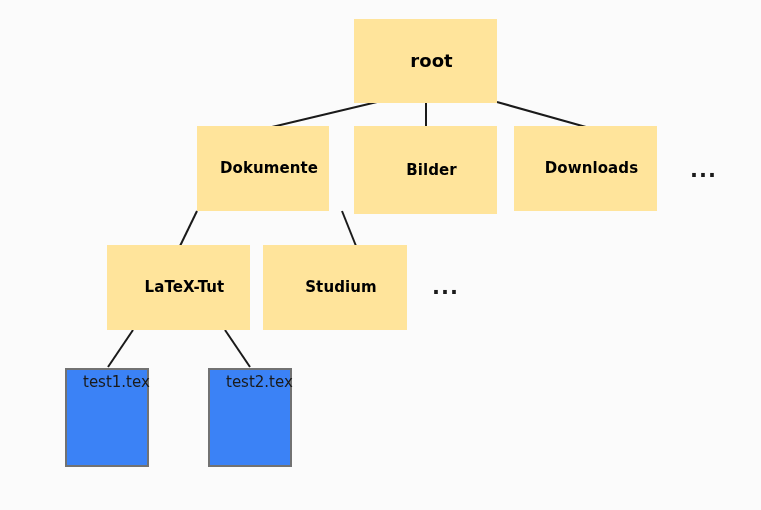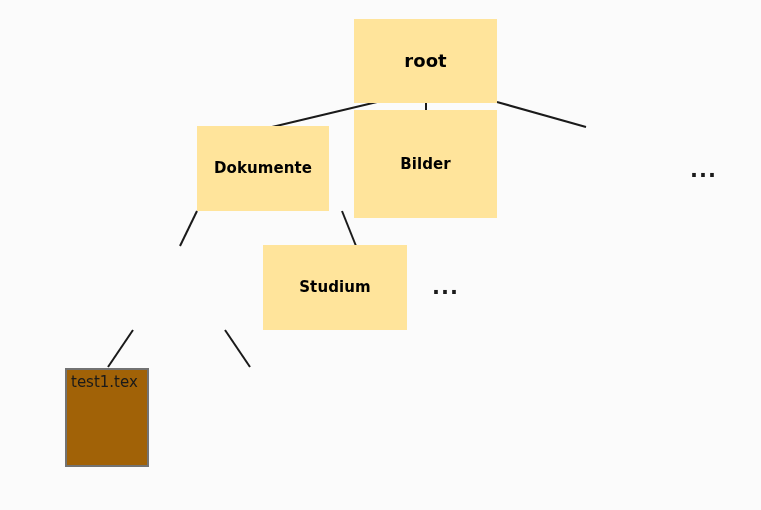--- a/index.html
+++ b/index.html
@@ -26,40 +26,41 @@
     position: absolute;
     left: 0;
     top: 0;
     width: 761px;
     height: 510px;
     pointer-events: none;
   }
   .node {
     position: absolute;
     box-sizing: border-box;
+    padding-left: 12px;
   }
   .node.folder {
     background: #ffe49b;
     display: flex;
     align-items: center;
     justify-content: center;
   }
   .node.folder .node-label {
     font-weight: bold;
     color: #000000;
     font-size: 15px;
     letter-spacing: 0.1px;
     text-align: center;
     line-height: 1.1;
   }
   .node.folder.root-node .node-label {
     font-size: 18px;
   }
   .node.file {
-    background: #a16207;
+    background: #3b82f6;
     border: 2px solid #727272;
     display: block;
   }
   .node.file .node-label {
     display: block;
     font-weight: normal;
     color: #1a1a1a;
     font-size: 15px;
     line-height: 1.0;
     padding: 5px 0 0 4px;
@@ -87,24 +88,33 @@
       <line x1="342" y1="211" x2="356" y2="246" stroke="#1a1a1a" stroke-width="2" stroke-linecap="butt"></line>
       <line x1="133" y1="330" x2="108" y2="367" stroke="#1a1a1a" stroke-width="2" stroke-linecap="butt"></line>
       <line x1="225" y1="330" x2="250" y2="367" stroke="#1a1a1a" stroke-width="2" stroke-linecap="butt"></line>
     </svg>
 <div class="node folder root-node" style="left: 354px; top: 19px; width: 143px; height: 84px;">
       <span class="node-label">root</span>
     </div>
     <div class="node folder" style="left: 197px; top: 126px; width: 132px; height: 85px;">
       <span class="node-label">Dokumente</span>
     </div>
-    <div class="node folder" style="left: 354px; top: 110px; width: 143px; height: 108px; justify-content: center;">
+    <div class="node folder" style="left: 354px; top: 126px; width: 143px; height: 88px; justify-content: center;">
       <span class="node-label">Bilder</span>
+    </div>
+    <div class="node folder" style="left: 514px; top: 126px; width: 143px; height: 85px;">
+      <span class="node-label">Downloads</span>
+    </div>
+    <div class="node folder" style="left: 107px; top: 245px; width: 143px; height: 85px;">
+      <span class="node-label">LaTeX-Tut</span>
     </div>
     <div class="node folder" style="left: 263px; top: 245px; width: 144px; height: 85px;">
       <span class="node-label">Studium</span>
     </div>
     <div class="node file" style="left: 65px; top: 368px; width: 84px; height: 99px;">
       <span class="node-label">test1.tex</span>
     </div>
+    <div class="node file" style="left: 208px; top: 368px; width: 84px; height: 99px;">
+      <span class="node-label">test2.tex</span>
+    </div>
     <div class="ellipsis" style="left: 690px; top: 160px;">...</div>
     <div class="ellipsis" style="left: 432px; top: 277px;">...</div>
   </div>
 
 </body></html>

